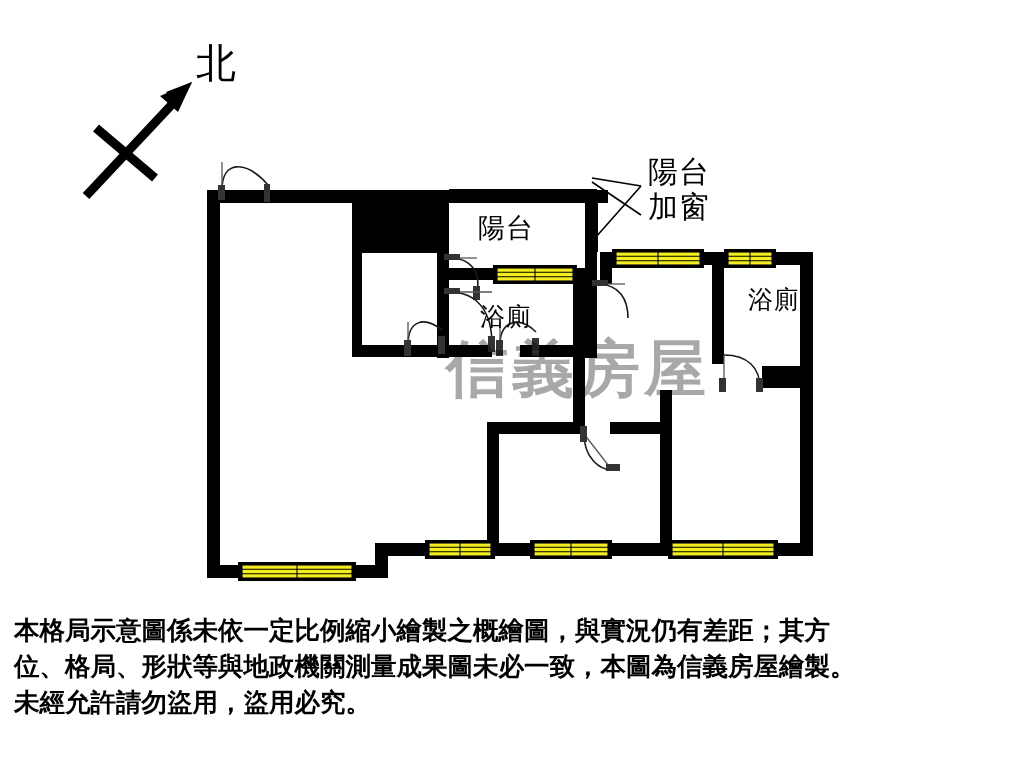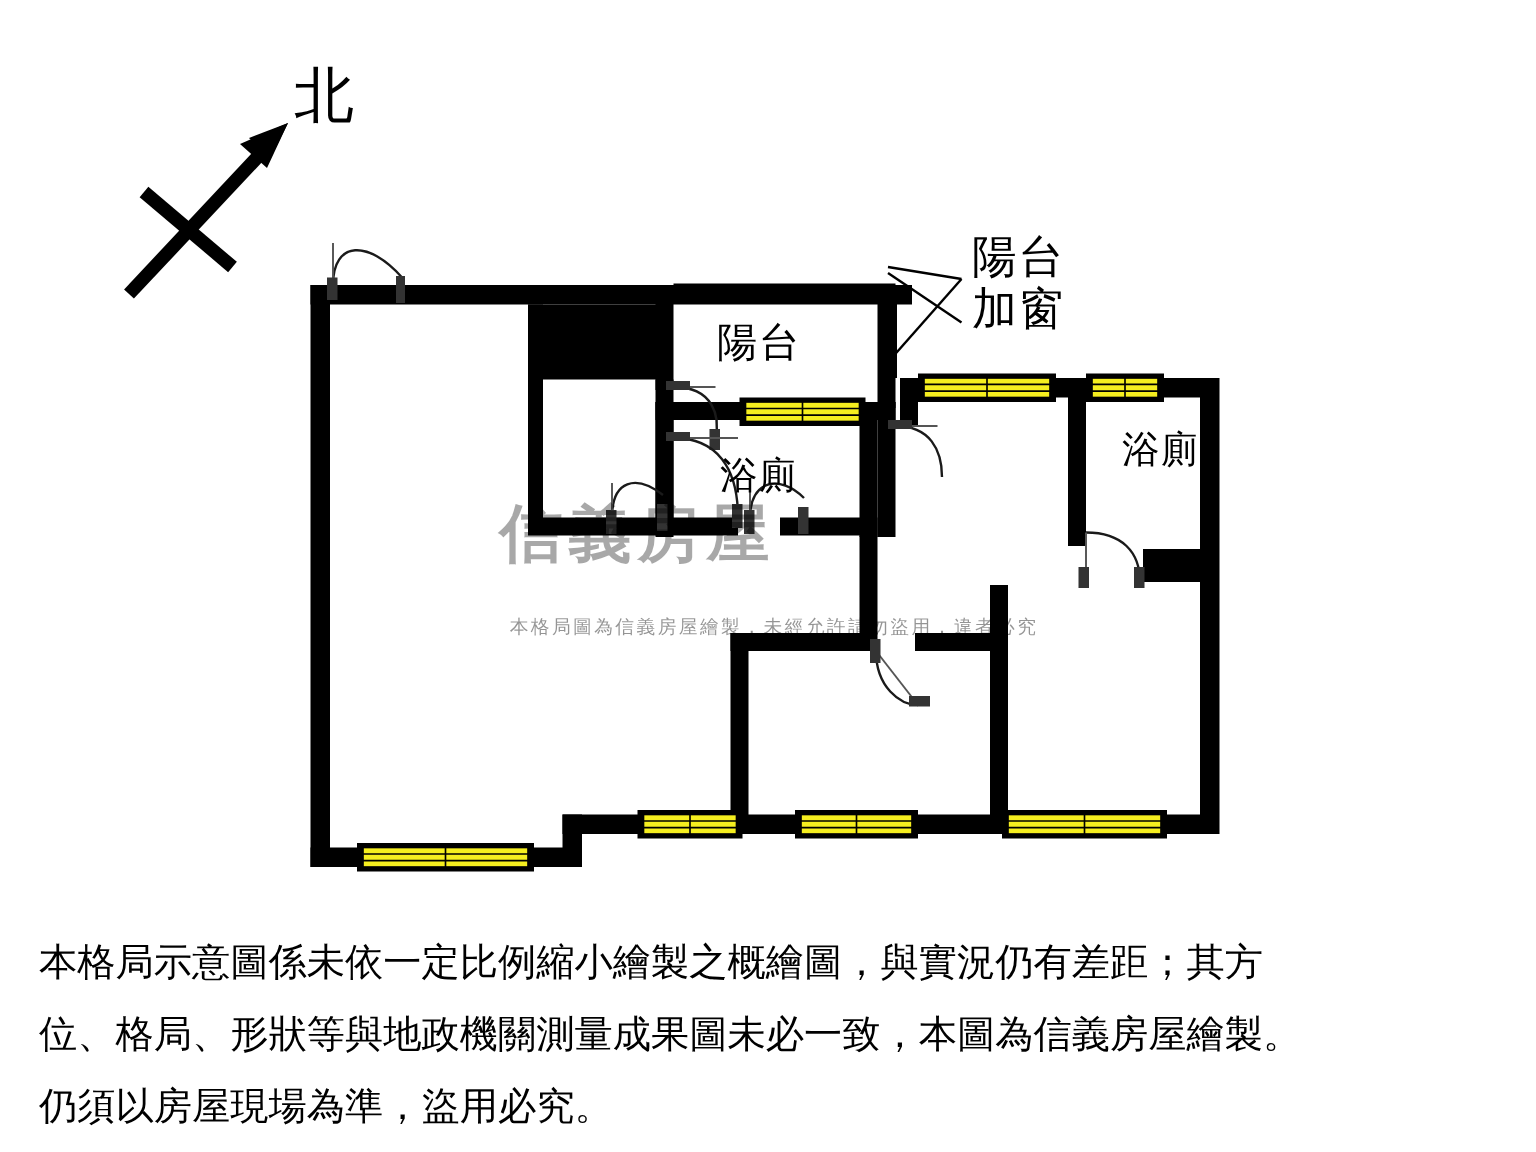--- a/index.html
+++ b/index.html
@@ -73,27 +73,28 @@
   #watermark {
     position: absolute;
     left: 318px; top: 330px;
     width: 392px;
     height: 108px;
     pointer-events: none;
     user-select: none;
   }
   #watermark-title {
     position: absolute;
-    left: 15px; top: 0;
+    left: 0; top: 0;
     width: 392px;
-    font-size: 42px;
+    font-size: 62px;
     font-weight: bold;
     color: rgba(0,0,0,0.34);
     letter-spacing: 4px;
     font-family: "DejaVu Sans", "Liberation Sans", sans-serif;
+    text-align: right;
     line-height: 1.25;
   }
   #watermark-sub {
     position: absolute;
     left: 4px; top: 80px;
     width: 388px;
     font-size: 12.5px;
     color: rgba(0,0,0,0.42);
     letter-spacing: 1.6px;
     font-family: "DejaVu Sans", "Liberation Sans", sans-serif;
@@ -105,21 +106,21 @@
     position: absolute;
     left: 14px;
     top: 612px;
     width: 998px;
     font-size: 25.5px;
     line-height: 1.42;
     color: #000000;
     font-family: "DejaVu Serif", "Liberation Serif", serif;
     letter-spacing: 0px;
   }
-  #disclaimer p { margin: 12px; padding: 0; }
+  #disclaimer p { margin: 0; padding: 0; font-weight: bold; }
 </style>
 </head>
 <body>
 
 <div id="plan-root">
 
   <svg class="floorplan" viewBox="0 0 1024 768">
 
     <g>
 
@@ -324,22 +325,21 @@
   <div class="room-label" id="label-balcony-center">陽台</div>
 
   <div class="room-label" id="label-bath-center">浴廁</div>
 
   <div class="room-label" id="label-bath-right">浴廁</div>
 
   <div class="room-label" id="label-balcony-window"><span>陽台</span><br><span>加窗</span></div>
 
   <div id="watermark">
     <div id="watermark-title">信義房屋</div>
-    <div id="watermark-sub">本格局圖為信義房屋繪製，未經允許請勿盜用，違者必究</div>
   </div>
 
   <div id="disclaimer">
     <p>本格局示意圖係未依一定比例縮小繪製之概繪圖，與實況仍有差距；其方</p>
     <p>位、格局、形狀等與地政機關測量成果圖未必一致，本圖為信義房屋繪製。</p>
-    <p>仍須以房屋現場為準，盜用必究。</p>
+    <p>未經允許請勿盜用，盜用必究。</p>
   </div>
 
 </div>
 
 </body></html>

